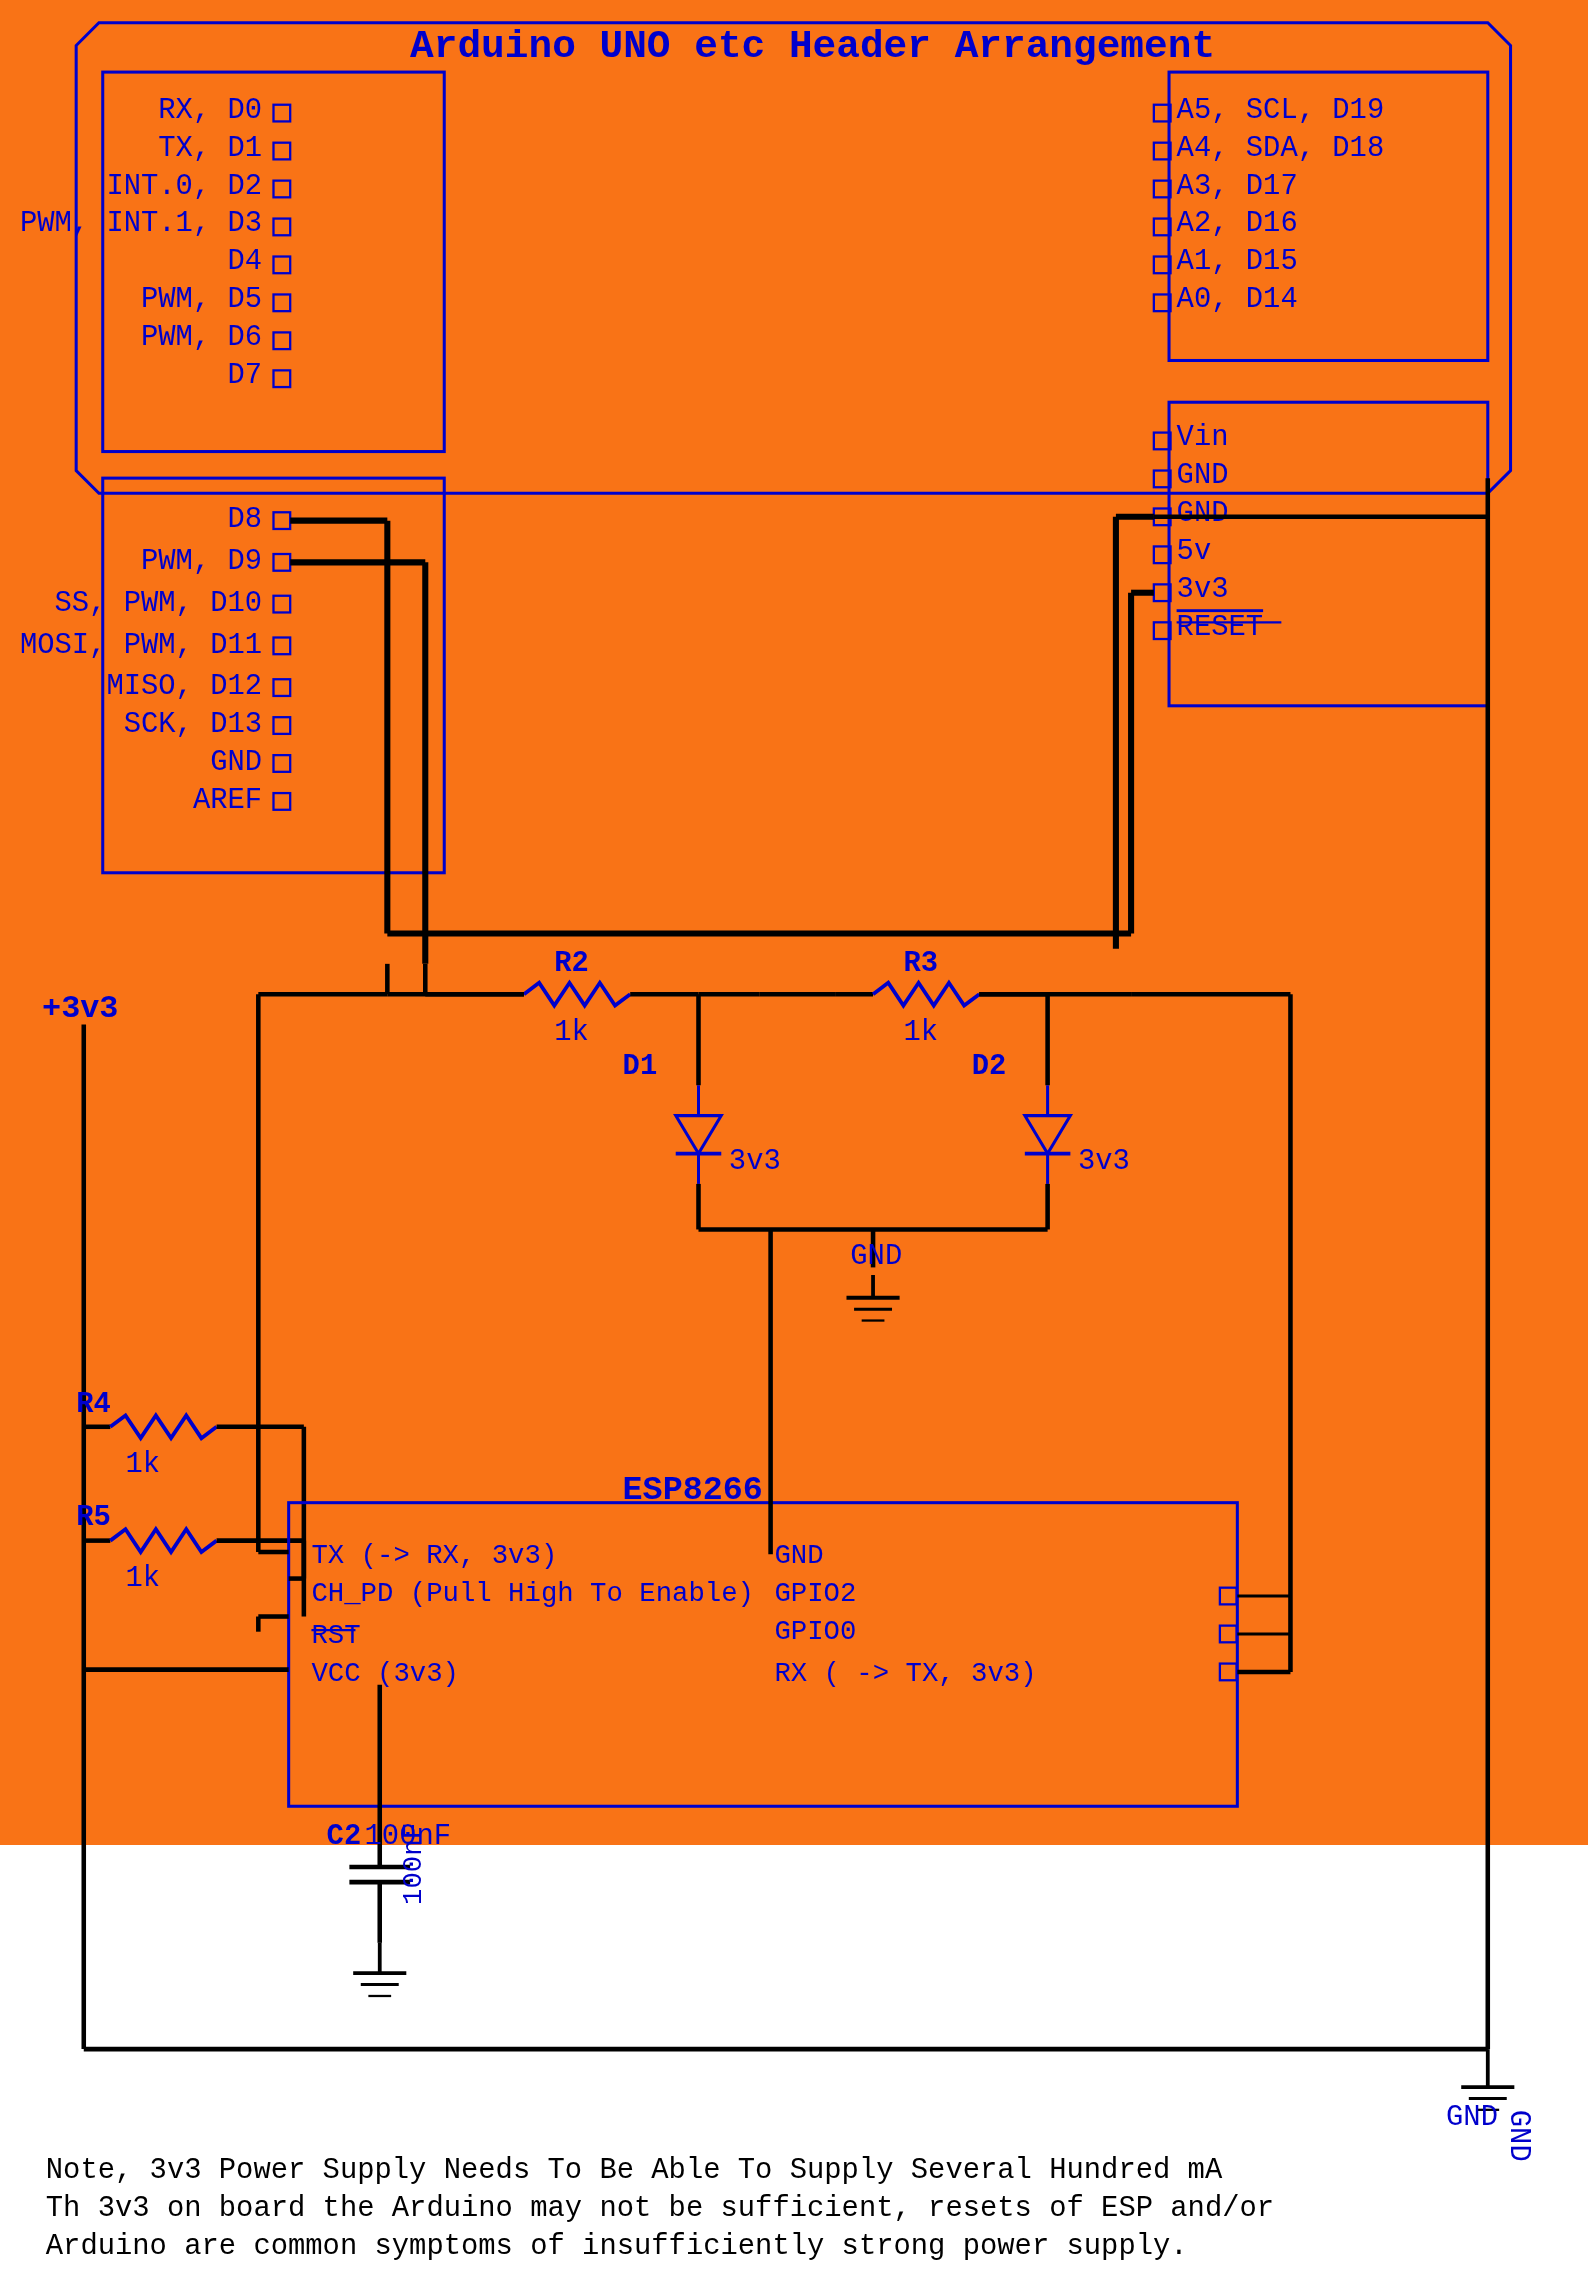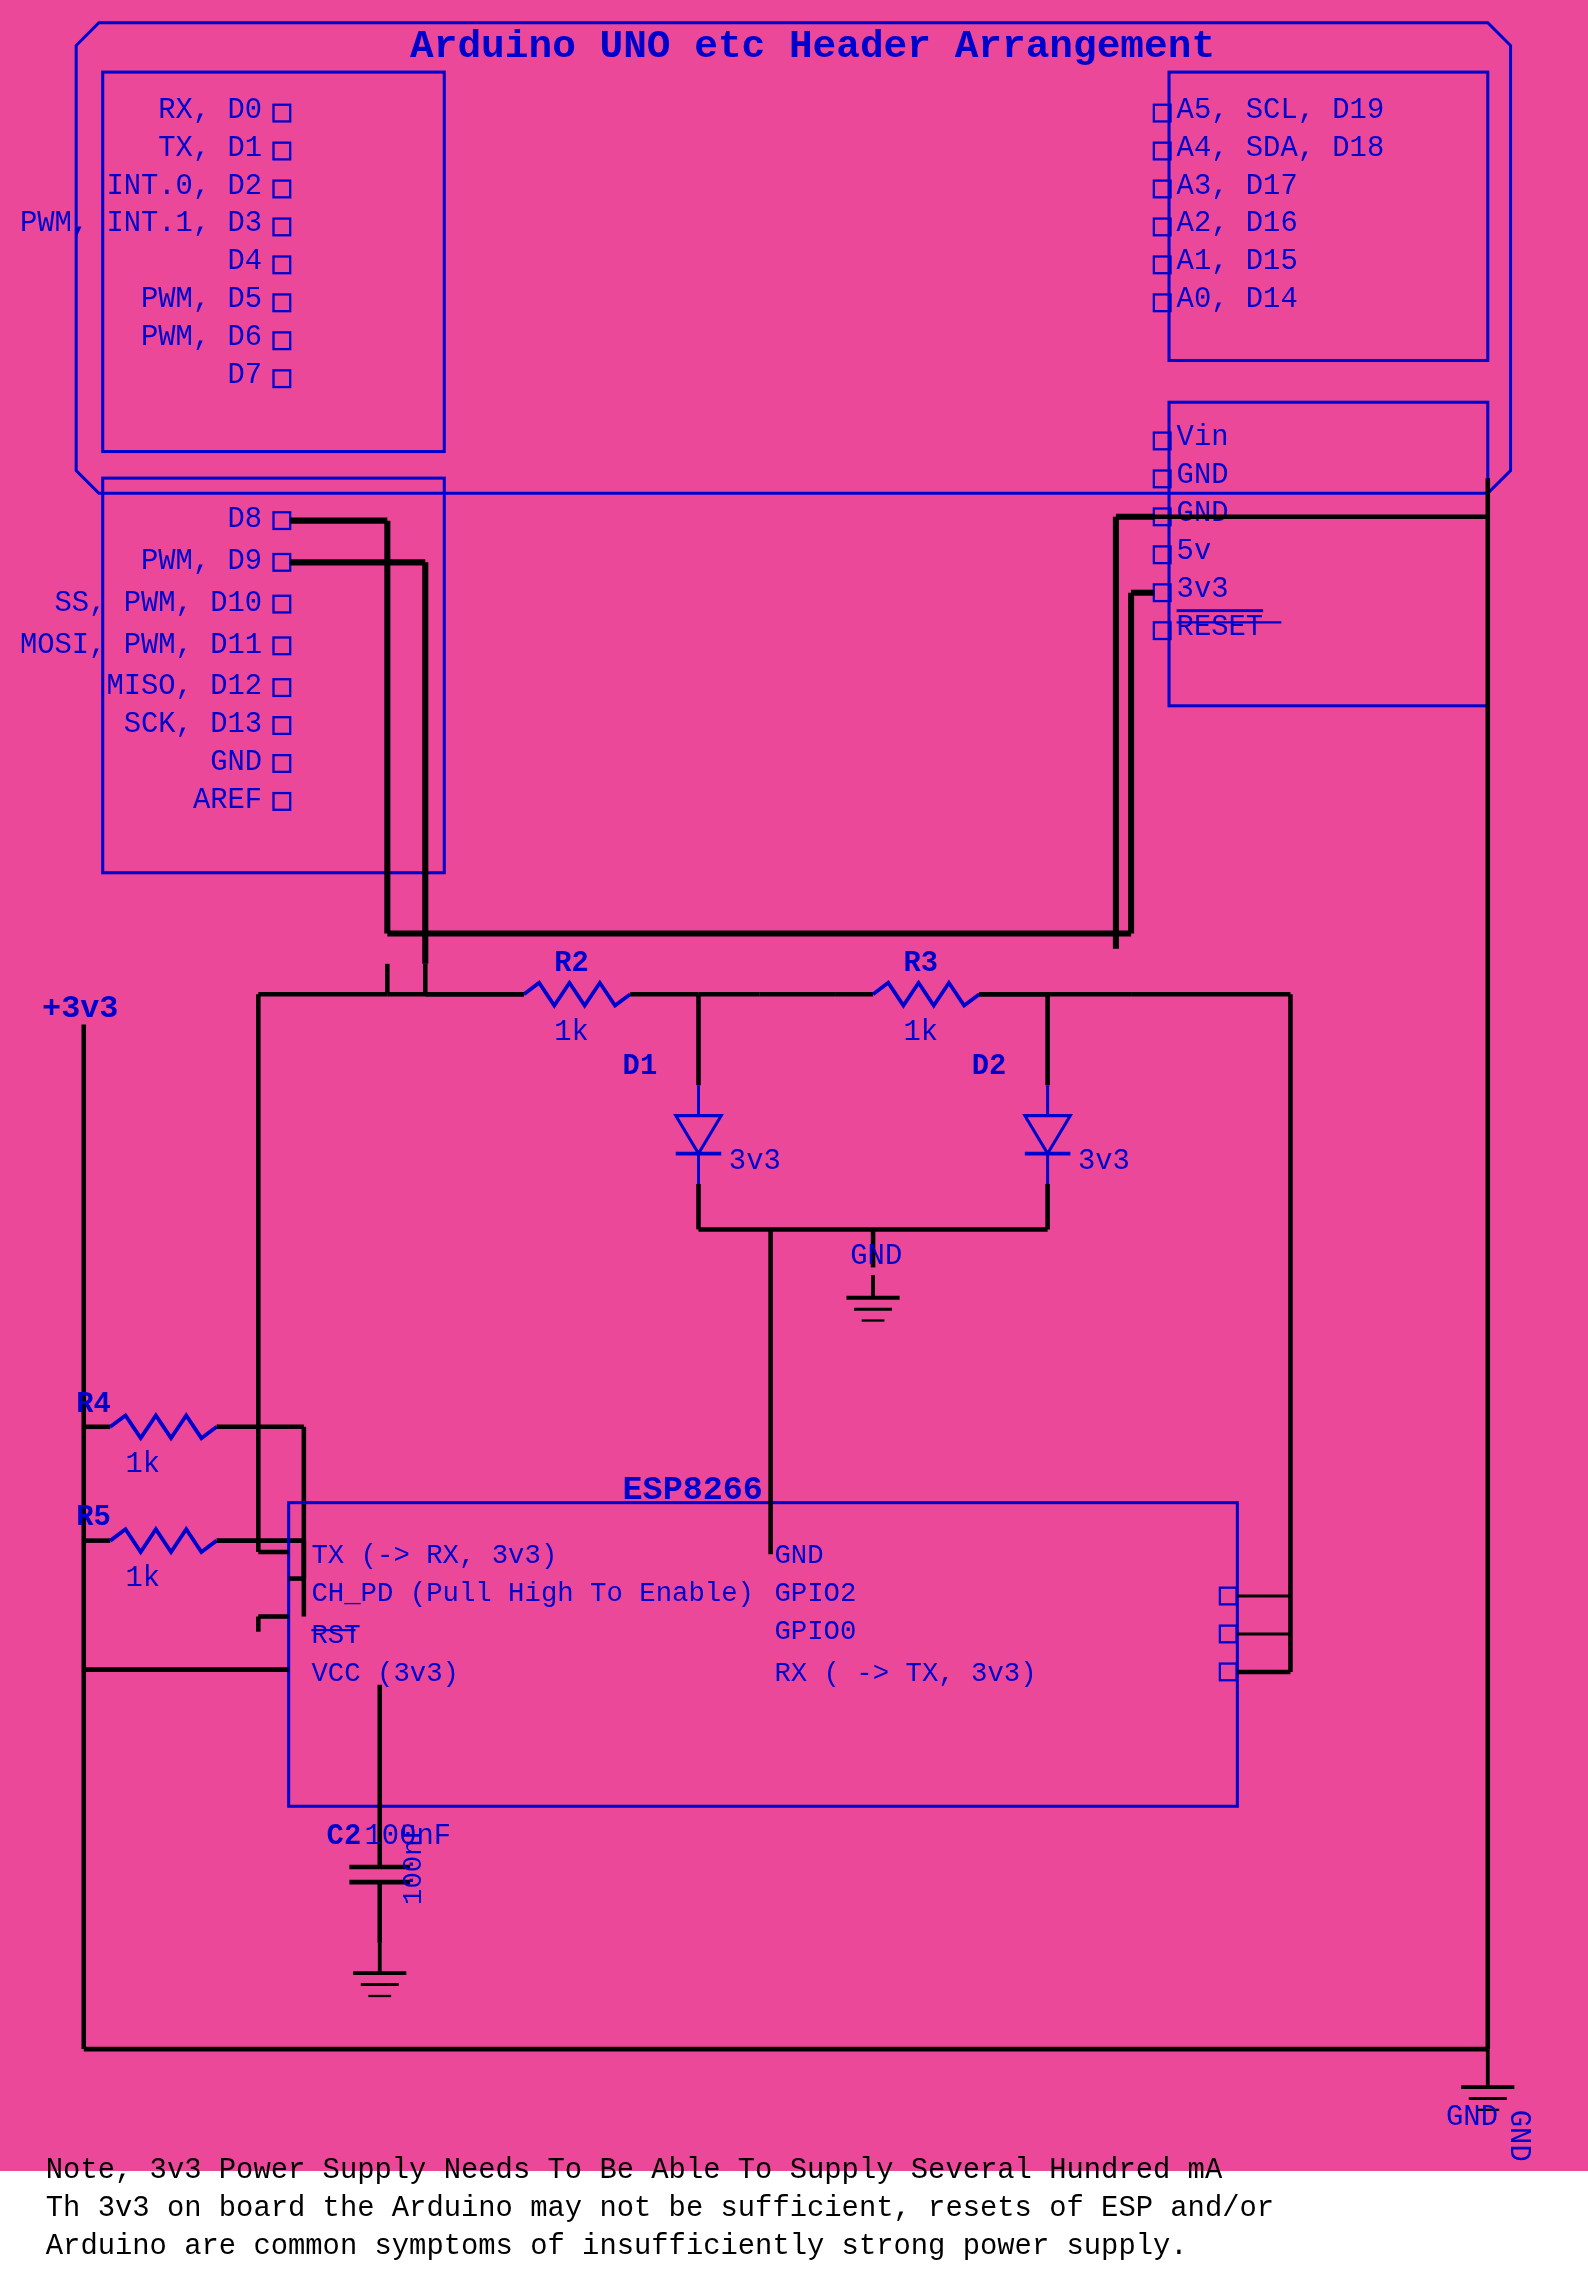--- a/index.html
+++ b/index.html
@@ -7,22 +7,22 @@
       background: white;
       font-family: 'Courier New', Courier, monospace;
       width: 1589px;
       min-height: 2295px;
       position: relative;
       overflow: hidden;
     }
     .schematic-container {
       position: relative;
       width: 1589px;
-      height: 2171px;
-      background: #ec4899;
+      height: 1845px;
+      background: #f97316;
     }
     svg {
       position: absolute;
       top: 0;
       left: 0;
       width: 1589px;
       height: 2295px;
     }
     text {
       font-family: 'Courier New', Courier, monospace;

